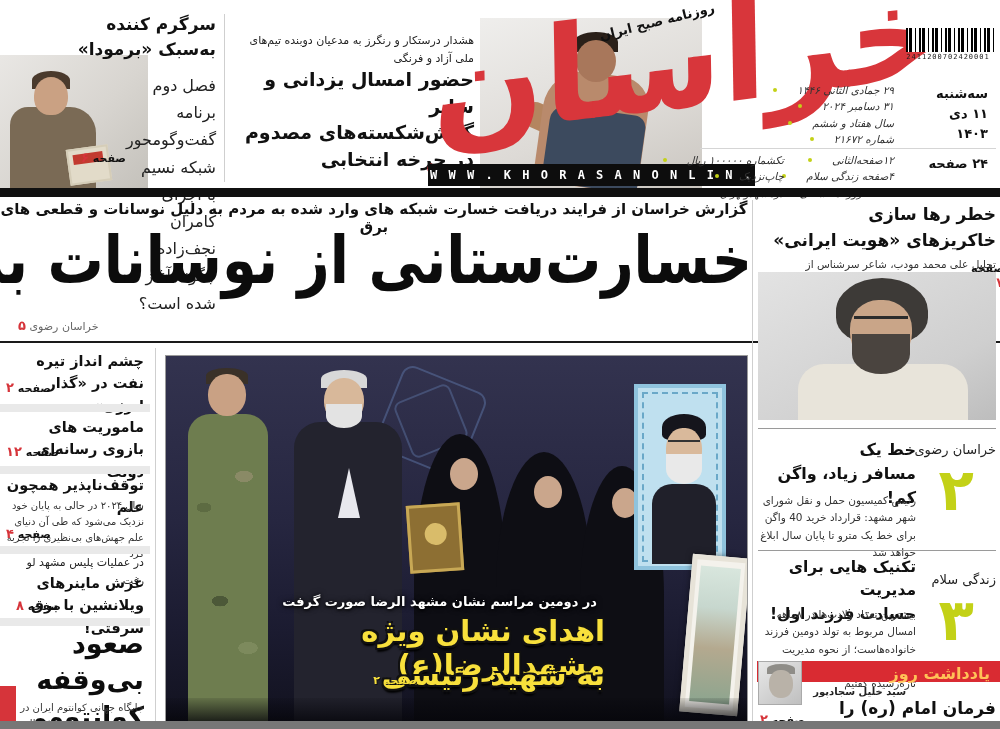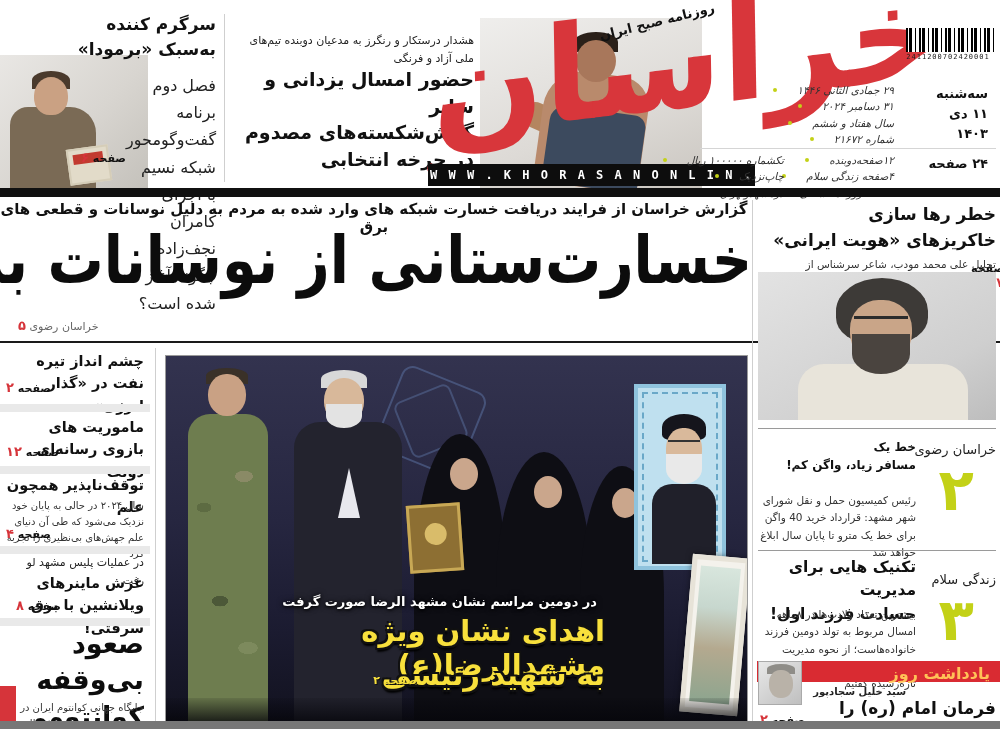--- a/index.html
+++ b/index.html
@@ -258,21 +258,21 @@
       <div class="bullet-row">
           <span>شماره ۲۱۶۷۲</span>
           <span class="bullet"></span>
         </div>
     </div>
 
     <div class="abs hdiv" style="right:0;top:68px;width:296px;background:#d5d5d5;"></div>
 
     <div class="abs col" style="right:102px;top:72px;">
       <div class="bullet-row">
-          <span>۱۲صفحه‌دوبنده</span>
+          <span>۱۲صفحه‌الثانی</span>
           <span class="bullet"></span>
         </div>
       <div class="bullet-row">
           <span>۴صفحه زندگی سلام</span>
           <span class="bullet"></span>
         </div>
       <div class="bullet-row">
           <span>۸صفحه‌روزنامه‌استانی</span>
           <span class="bullet"></span>
         </div>
@@ -320,21 +320,21 @@
     <div class="poet-face"></div>
     <div class="poet-glass"></div>
     <div class="poet-beard"></div>
   </div>
 
   <div class="abs rc-rule" style="top:428px;"></div>
 
   <div class="abs" style="left:755px;top:436px;width:245px;height:110px;">
     <div class="abs rc-section" style="right:4px;top:6px;">خراسان رضوی</div>
     <div class="abs rc-num" style="right:26px;top:28px;">۲</div>
-    <div class="abs rc-title" style="right:84px;top:2px;width:158px;font-size:12px;">
+    <div class="abs rc-title" style="right:84px;top:2px;width:158px;font-size:16px;">
       <div>خط یک</div>
       <div>مسافر زیاد، واگن کم!</div>
     </div>
     <div class="abs rc-sub" style="right:84px;top:56px;width:158px;">رئیس کمیسیون حمل و نقل شورای شهر مشهد: قرارداد خرید 40 واگن برای خط یک مترو تا پایان سال ابلاغ خواهد شد</div>
   </div>
 
   <div class="abs rc-rule" style="top:550px;"></div>
 
   <div class="abs" style="left:755px;top:556px;width:245px;height:102px;">
     <div class="abs rc-section" style="right:4px;top:16px;">زندگی سلام</div>

